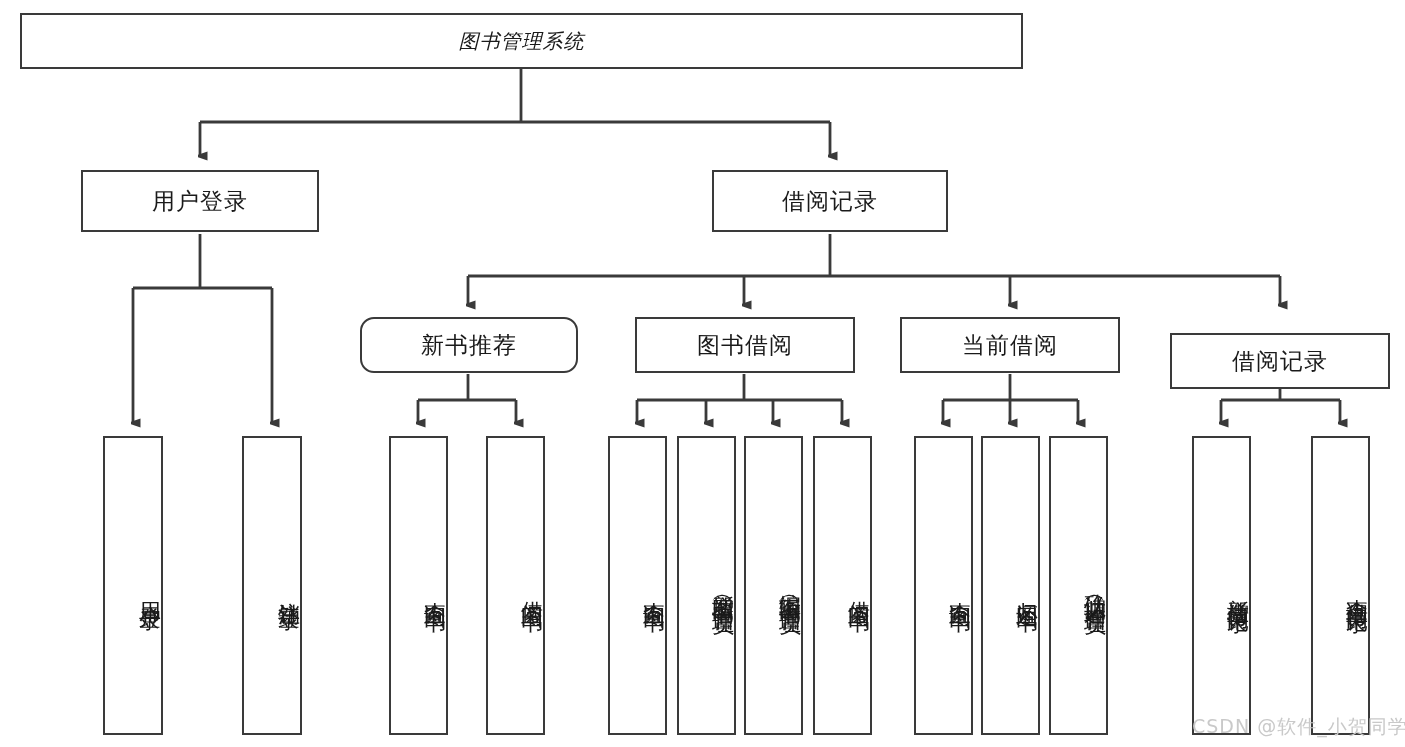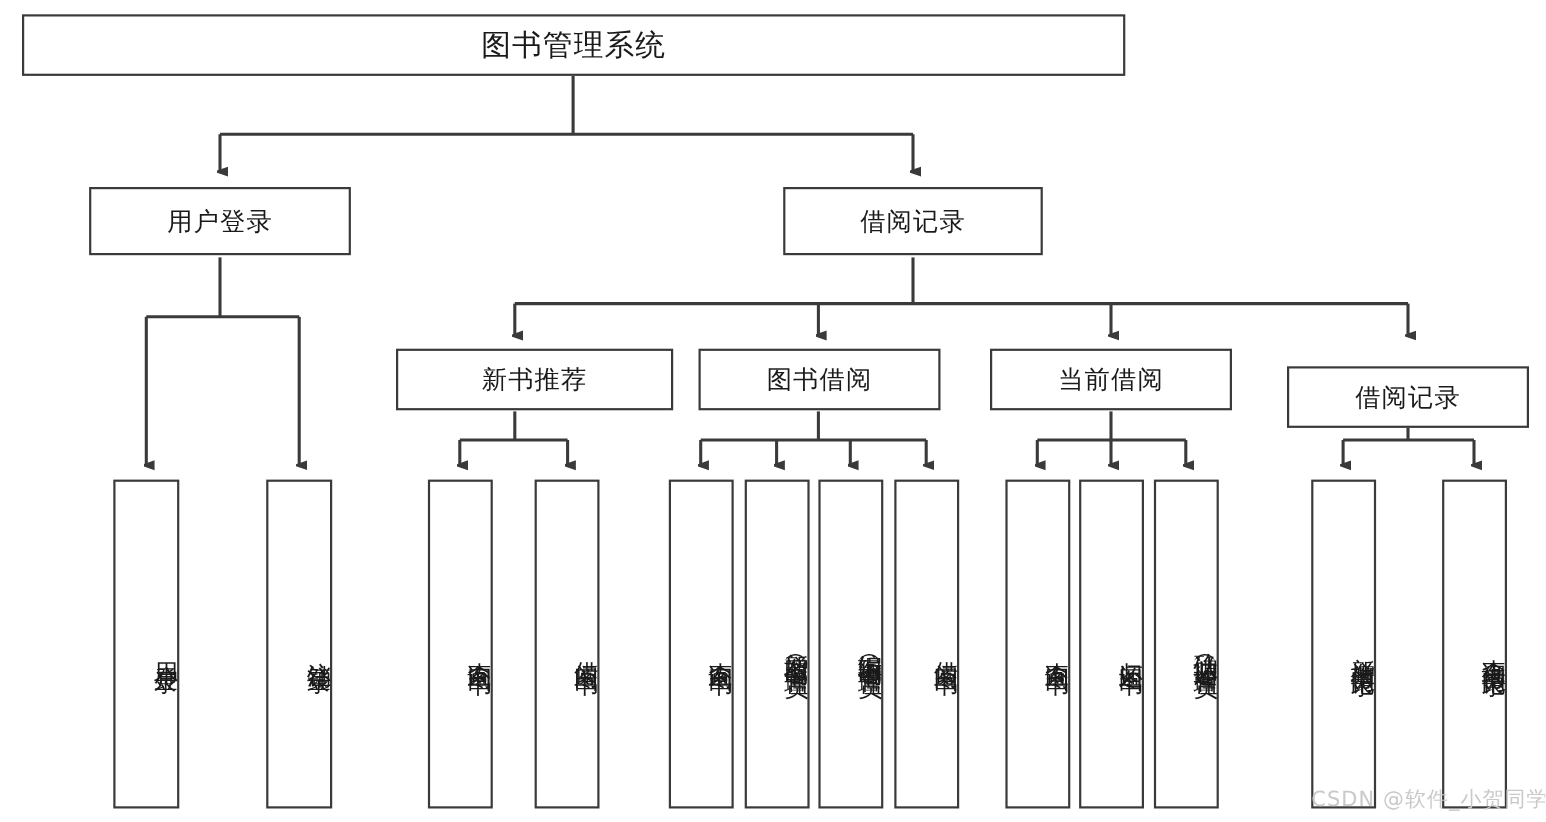--- a/index.html
+++ b/index.html
@@ -40,21 +40,22 @@
     font-size: 22px;
     writing-mode: vertical-rl;
     text-orientation: upright;
     letter-spacing: 3px;
     line-height: 1;
     padding-top: 8px;
     align-items: flex-start;
     justify-content: center;
   }
   .node.root {
-    font-size: 27px;
+    font-size: 20px;
+    font-style: italic;
   }
   .watermark {
     position: absolute;
     font-size: 19px;
     color: #c9c9c9;
     letter-spacing: 1px;
     white-space: nowrap;
     font-family: "DejaVu Sans", "Liberation Sans", sans-serif;
   }
 </style>
@@ -111,21 +112,21 @@
       <path d="M1221,400 L1221,423" marker-end="url(#arrow)"></path>
       <path d="M1340,400 L1340,423" marker-end="url(#arrow)"></path>
     </g>
   </svg>
 
   <div class="node horizontal root" style="left:20px; top:13px; width:1003px; height:56px;">图书管理系统</div>
 
   <div class="node horizontal" style="left:81px; top:170px; width:238px; height:62px;">用户登录</div>
   <div class="node horizontal" style="left:712px; top:170px; width:236px; height:62px;">借阅记录</div>
 
-  <div class="node horizontal" style="left:360px; top:317px; width:252px; height:56px;">新书推荐</div>
+  <div class="node horizontal" style="left:360px; top:317px; width:218px; height:56px;border-radius:14px;">新书推荐</div>
   <div class="node horizontal" style="left:635px; top:317px; width:220px; height:56px;">图书借阅</div>
   <div class="node horizontal" style="left:900px; top:317px; width:220px; height:56px;">当前借阅</div>
   <div class="node horizontal" style="left:1170px; top:317px; width:220px; height:56px;margin-top:16px;">借阅记录</div>
 
   <div class="node vertical" style="left:103px; top:436px; width:60px; height:299px;">用户登录</div>
   <div class="node vertical" style="left:242px; top:436px; width:60px; height:299px;">注销登录</div>
 
   <div class="node vertical" style="left:389px; top:436px; width:59px; height:299px;">查询图书</div>
   <div class="node vertical" style="left:486px; top:436px; width:59px; height:299px;">借阅图书</div>
 

